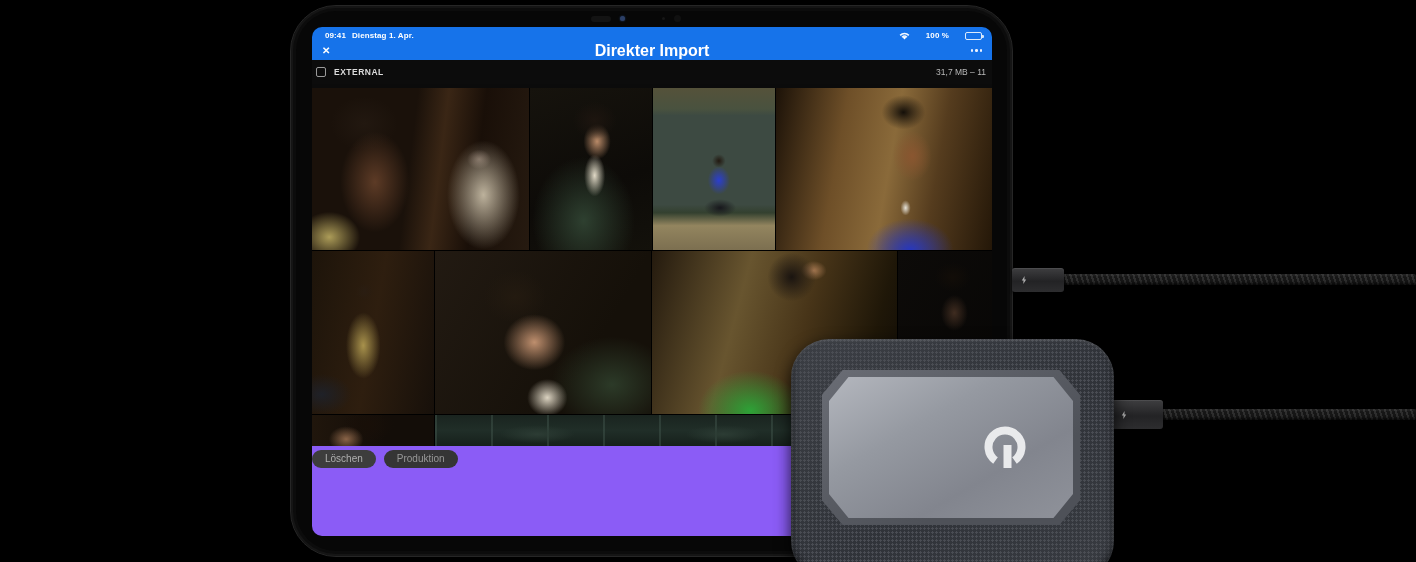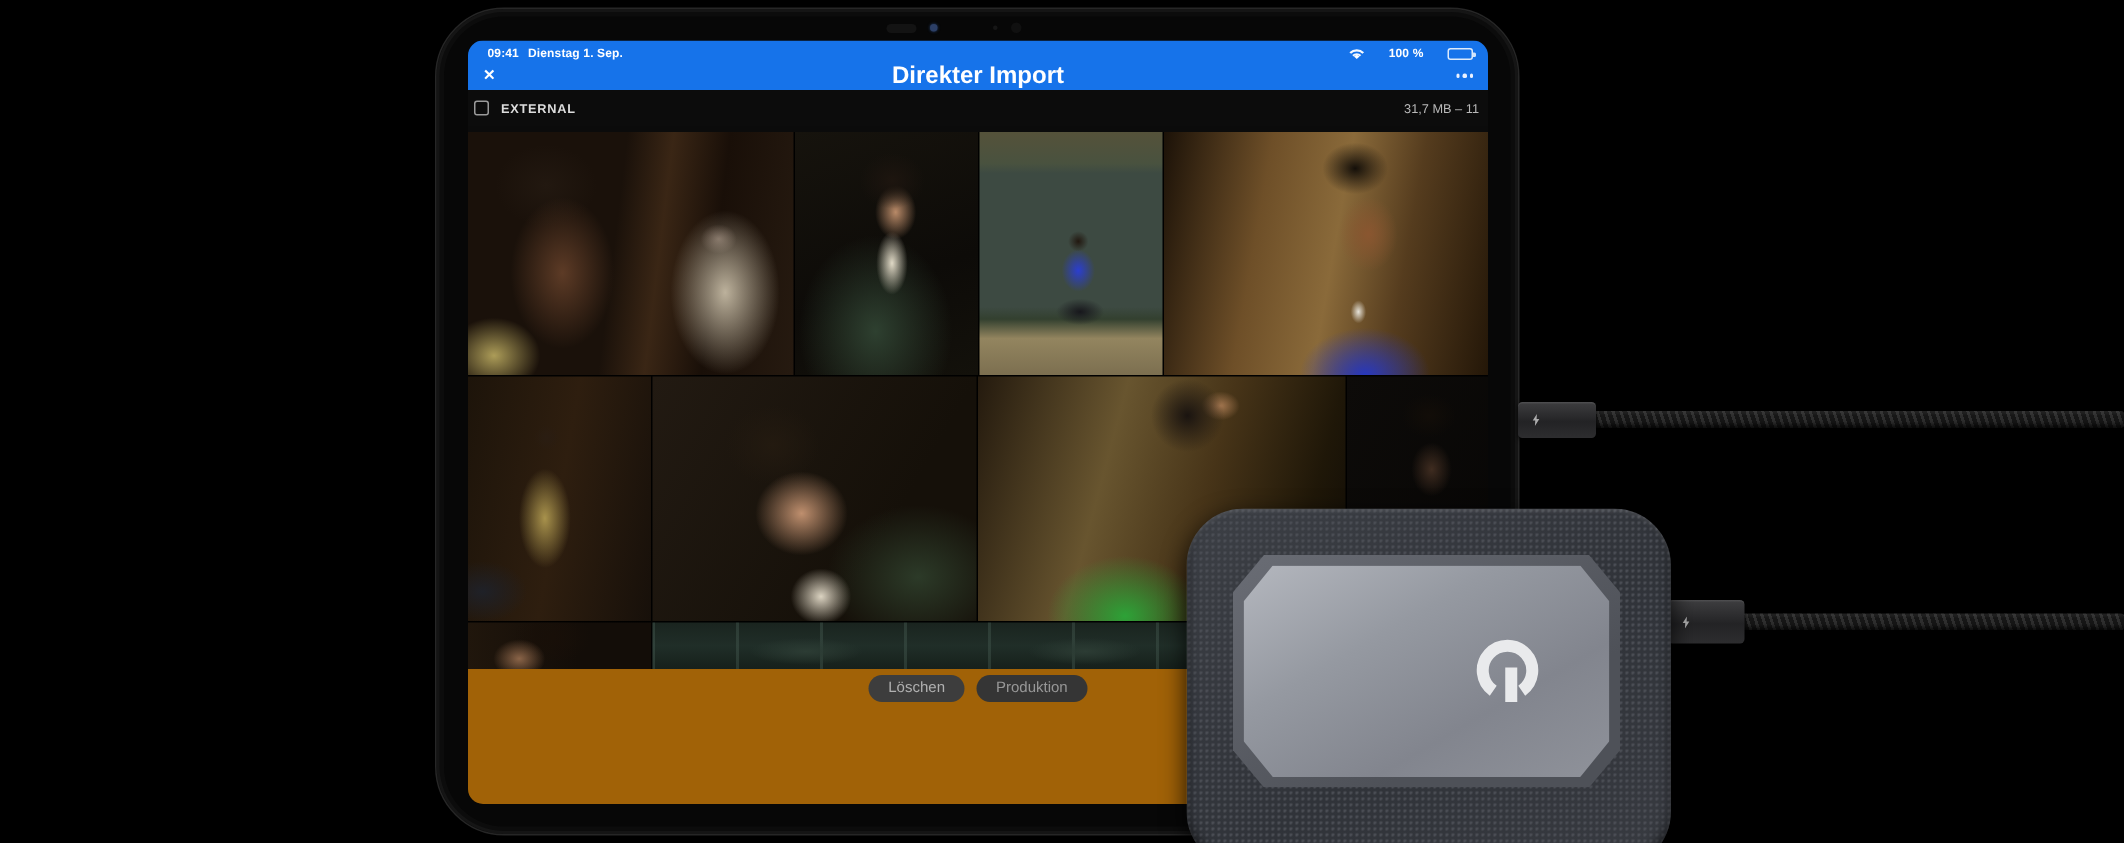--- a/index.html
+++ b/index.html
@@ -110,21 +110,21 @@
   .p10 { width:465px; background:
     radial-gradient(46px 11px at 22% 62%, #2c3c34, rgba(44,60,52,0) 82%),
     radial-gradient(46px 11px at 62% 62%, #2c3c34, rgba(44,60,52,0) 82%),
     repeating-linear-gradient(90deg, rgba(74,96,86,.38) 0 2px, rgba(0,0,0,0) 2px 56px),
     linear-gradient(180deg, #1a241f, #202e28 50%, #16201b); }
   .p11 { width:91px; background:
     radial-gradient(22px 11px at 42% 42%, #2c5222, rgba(44,82,34,0) 78%),
     linear-gradient(120deg, #3a3322, #241f12); }
 
   
-  .footer { flex:1 1 auto; background:#a16207; display:flex; justify-content:center; align-items:flex-start; gap:8px; padding-top:4px; }
+  .footer { flex:1 1 auto; background:#8b5cf6; display:flex; align-items:flex-start; gap:8px; padding-top:4px; }
   .pill { height:18px; border-radius:9px; border:none; padding:0 13px; font-family:"Liberation Sans",sans-serif; font-size:10px; line-height:18px; cursor:default; }
   .pill.delete { background:#3d3d3d; color:#b0b0b0; }
   .pill.import { background:#353535; color:#979797; }
 
   
   .cable-line { position:absolute; height:11px; border-radius:2px;
     background: repeating-linear-gradient(72deg, #2e2e2e 0 2px, #161616 2px 5px);
     box-shadow: inset 0 2px 2px rgba(255,255,255,.06), inset 0 -2px 3px rgba(0,0,0,.7); }
   .cable-conn { position:absolute; border-radius:3px;
     background: linear-gradient(180deg, #3e3e40 0%, #232325 55%, #2d2d2f 100%);
@@ -167,21 +167,21 @@
       <span class="cam-dot"></span>
       <span class="cam-ring"></span>
     </div>
 
     <div class="screen">
 
       <div class="blue-header">
         <div class="status-bar">
           <div class="status-left">
             <span class="txt">09:41</span>
-            <span class="txt">Dienstag 1. Sep.</span>
+            <span class="txt">Dienstag 1. Apr.</span>
           </div>
           <div class="status-right">
             <span class="wifi-icon">
               <svg width="11" height="8" viewBox="0 0 11 8">
                   <path d="M5.5 7.4 7.3 5.6a2.6 2.6 0 0 0-3.6 0Z" fill="#fff"></path>
                   <path d="M0.6 2.8a7 7 0 0 1 9.8 0l-1.1 1.1a5.4 5.4 0 0 0-7.6 0Z" fill="#fff" opacity=".95"></path>
                   <path d="M2.5 4.7a4.3 4.3 0 0 1 6 0l-1 1a2.9 2.9 0 0 0-4 0Z" fill="#fff" opacity=".95"></path>
                 </svg>
             </span>
             <span class="txt">100 %</span>

